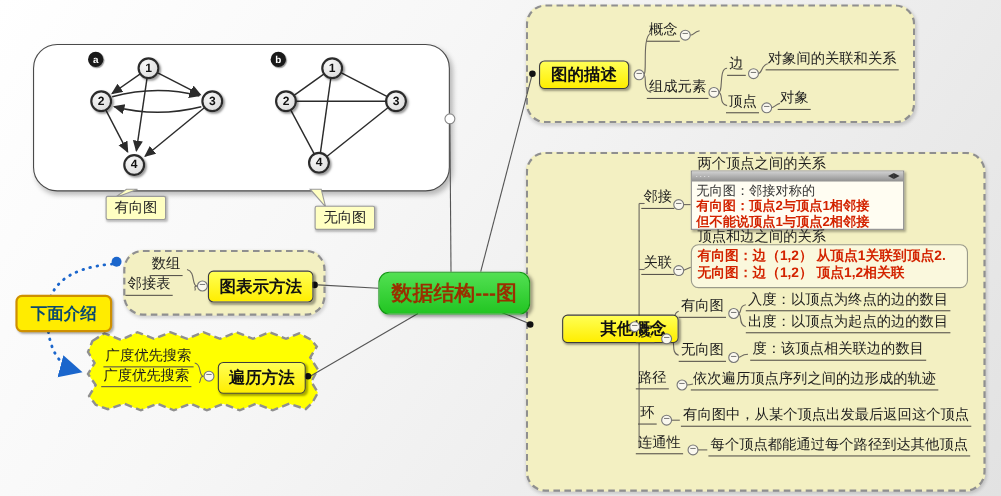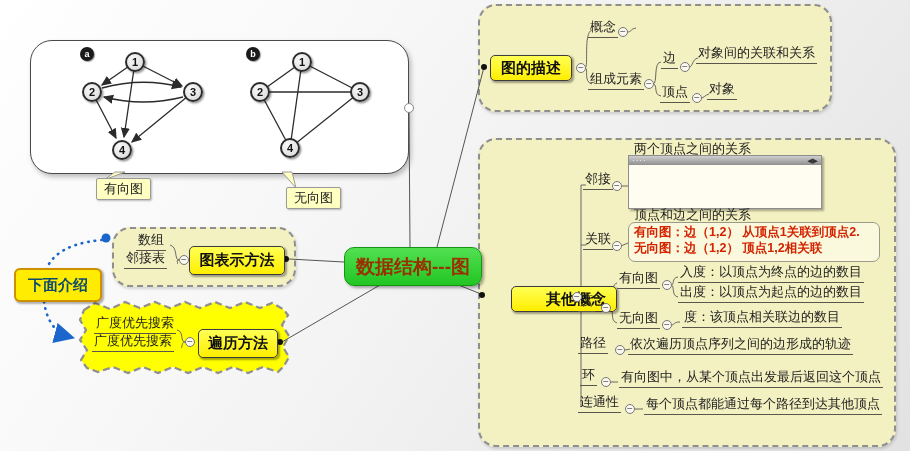--- a/index.html
+++ b/index.html
@@ -163,20 +163,25 @@
   <div class="lbl u z2" style="left:660px;top:83px;">顶点</div>
   <div class="lbl u z2" style="left:707px;top:80px;">对象</div>
 
   <div class="lbl u z2" style="left:583px;top:170px;">邻接</div>
   <div class="lbl u z2" style="left:632px;top:140px;">两个顶点之间的关系</div>
   <div class="note z2" style="left:628px;top:155px;width:192px;height:52px;">
     <div class="notebar">
       <span class="notedots">····</span>
       <span class="notenav">◀▶</span>
     </div>
+    <div class="notebody">
+      <div style="color:#333;">无向图：邻接对称的</div>
+      <div class="red">有向图：顶点2与顶点1相邻接</div>
+      <div class="red">但不能说顶点1与顶点2相邻接</div>
+    </div>
   </div>
 
   <div class="lbl u z2" style="left:583px;top:230px;">关联</div>
   <div class="lbl u z2" style="left:632px;top:206px;">顶点和边之间的关系</div>
   <div class="redbox z2" style="left:628px;top:222px;width:240px;height:36px;">
     <div class="red">有向图：边（1,2） 从顶点1关联到顶点2.</div>
     <div class="red">无向图：边（1,2） 顶点1,2相关联</div>
   </div>
 
   <div class="lbl u z2" style="left:578px;top:292px;">度</div>
@@ -187,21 +192,21 @@
   <div class="lbl u z2" style="left:682px;top:308px;">度：该顶点相关联边的数目</div>
 
   <div class="lbl u z2" style="left:578px;top:334px;">路径</div>
   <div class="lbl u z2" style="left:628px;top:335px;">依次遍历顶点序列之间的边形成的轨迹</div>
   <div class="lbl u z2" style="left:580px;top:366px;">环</div>
   <div class="lbl u z2" style="left:619px;top:368px;">有向图中，从某个顶点出发最后返回这个顶点</div>
   <div class="lbl u z2" style="left:578px;top:393px;">连通性</div>
   <div class="lbl u z2" style="left:644px;top:395px;text-align:center;">每个顶点都能通过每个路径到达其他顶点</div>
 
   <div class="lbl u z2" style="left:136px;top:231px;">数组</div>
-  <div class="lbl u z2" style="left:124px;top:249px;">邻接表</div>
+  <div class="lbl u z2" style="left:114px;top:249px;">邻接表</div>
 
   <div class="lbl u z2" style="left:94px;top:314px;">广度优先搜索</div>
   <div class="lbl u z2" style="left:92px;top:332px;">广度优先搜索</div>
 
   <span class="minus z2" style="left:576px;top:63px;">−</span>
   <span class="minus z2" style="left:618px;top:27px;">−</span>
   <span class="minus z2" style="left:644px;top:79px;">−</span>
   <span class="minus z2" style="left:680px;top:62px;">−</span>
   <span class="minus z2" style="left:692px;top:93px;">−</span>
   <span class="minus z2" style="left:572px;top:292px;">−</span>

